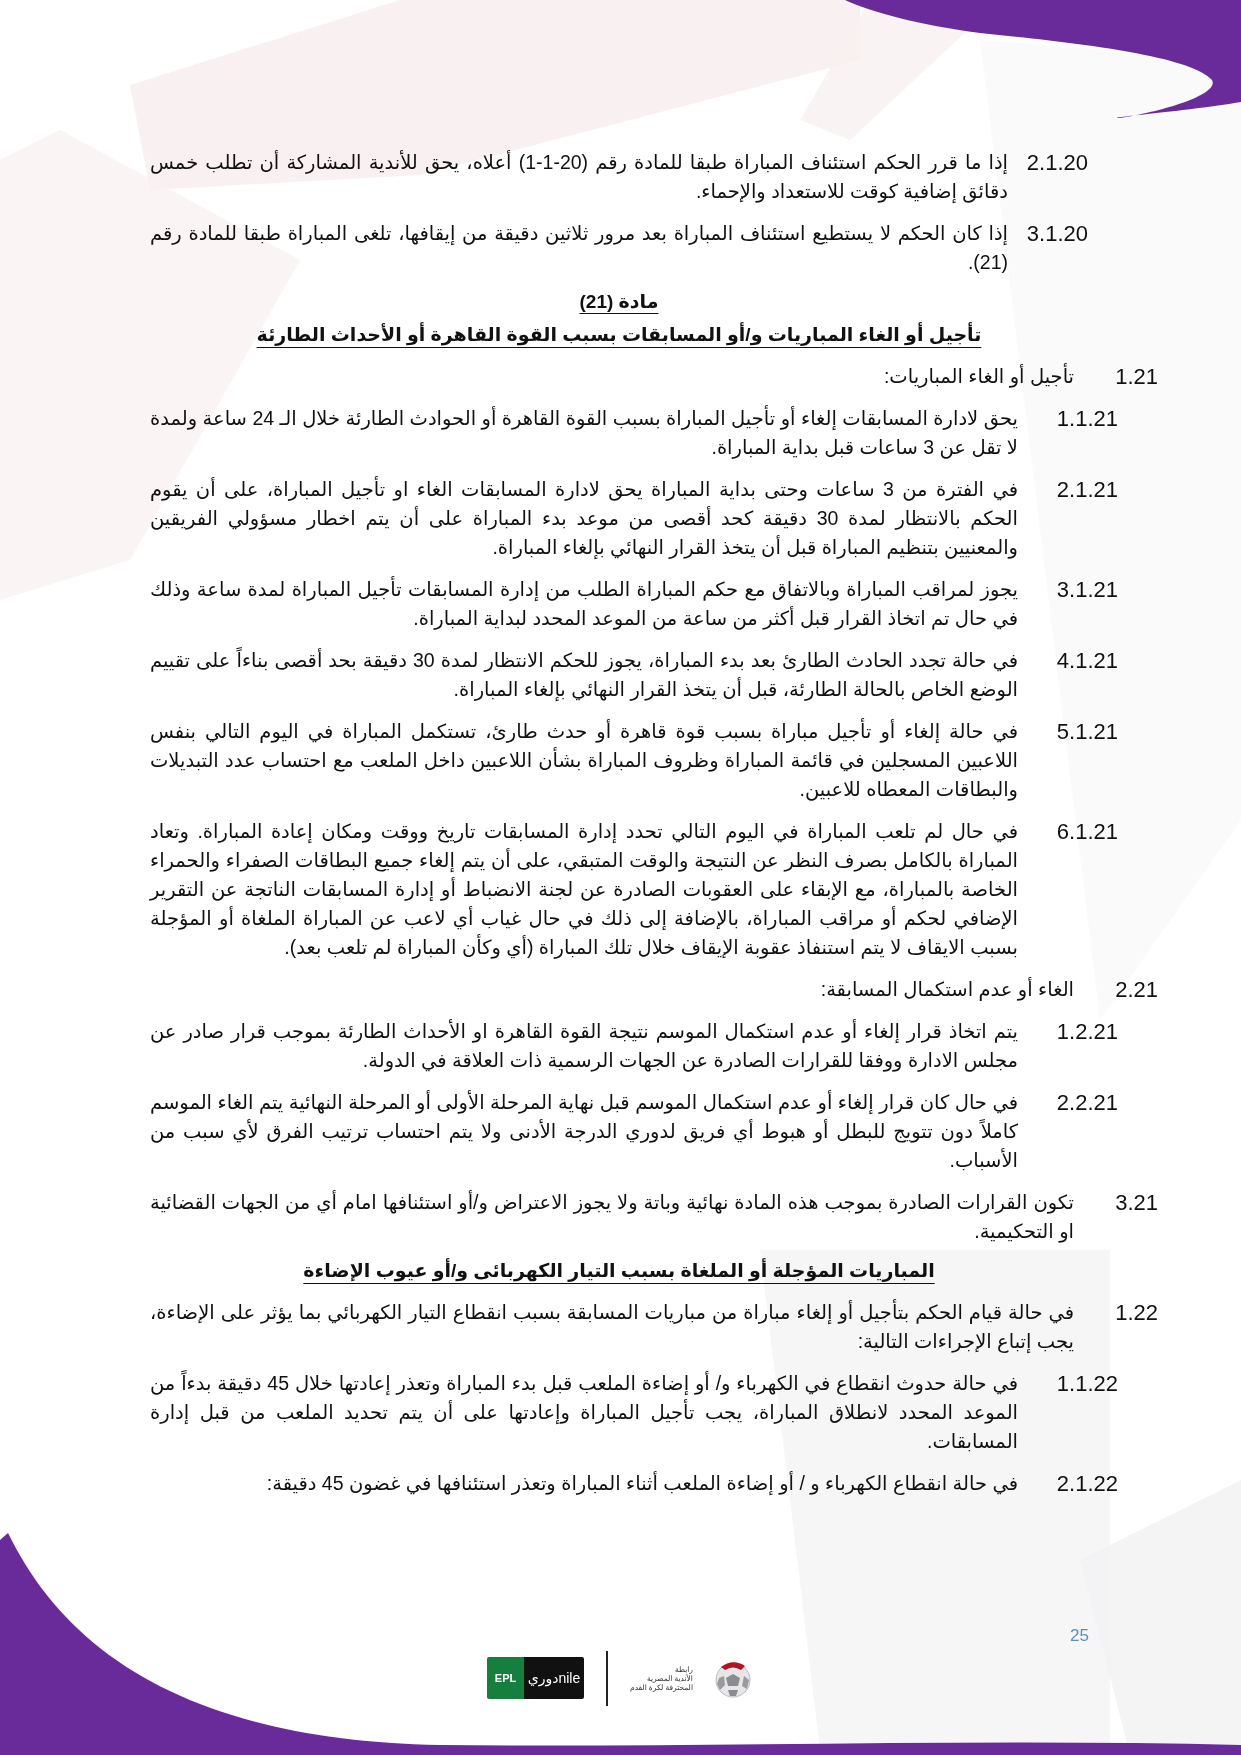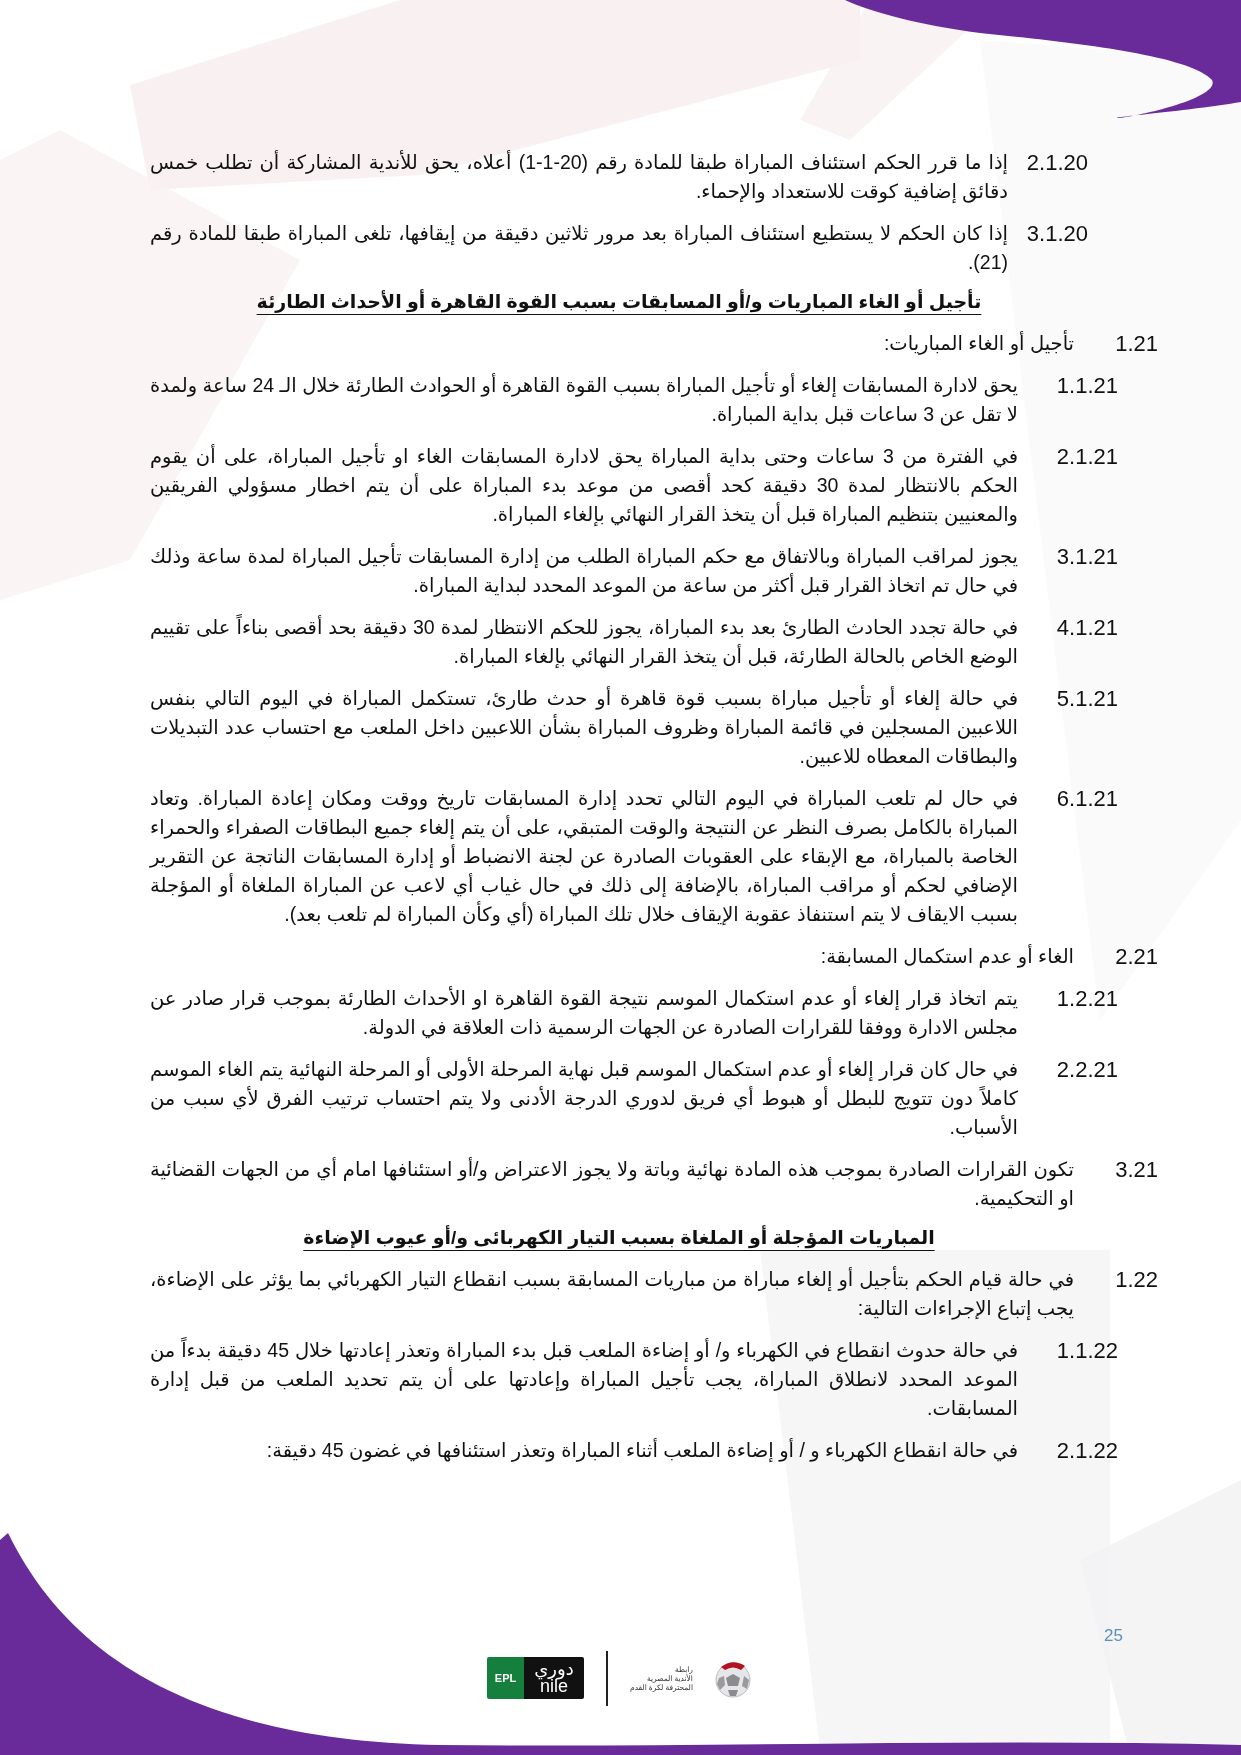--- a/index.html
+++ b/index.html
@@ -25,31 +25,31 @@
   .lvl0 .num { width: 80px; margin-left: 0; }
   .heading-art {
     text-align: center; font-weight: bold; font-size: 19px;
     text-decoration: underline; text-underline-offset: 5px; margin: 4px 0 10px;
   }
   .heading-title {
     text-align: center; font-weight: bold; font-size: 19px;
     text-decoration: underline; text-underline-offset: 6px; margin: 0 0 16px;
   }
   .page-num {
-    position: absolute; left: 1104px; top: 1626px; font-size: 17px; color: #5b8fb9;
+    position: absolute; left: 1070px; top: 1626px; font-size: 17px; color: #5b8fb9;
     z-index: 2;
   }
   .footer-logos {
     position: absolute; left: 487px; top: 1648px; width: 270px; height: 60px; z-index: 2;
     display: flex; align-items: center; direction: ltr;
   }
   .epl-box { width: 37px; height: 42px; background: #15803d; color: #fff; font-weight: bold; font-size: 11px;
     display: flex; align-items: center; justify-content: center; border-radius: 2px 0 0 2px; }
-  .nile-box { width: 60px; height: 42px; background: #111; color: #fff; font-size: 18px; line-height: 17px;
-    display: flex; flex-direction: column; align-items: center; justify-content: center; border-radius: 0 2px 2px 0; }
+  .nile-box { width: 60px; height: 42px; background: #111; color: #fff; font-size: 14px; line-height: 17px;
+    display: flex; align-items: center; justify-content: center; border-radius: 0 2px 2px 0; }
   .divider { width: 2px; height: 55px; background: #222; margin: 0 22px; }
   .assoc { display: flex; align-items: center; }
   .assoc-text { font-size: 7.5px; line-height: 9px; color: #333; text-align: right; direction: rtl; margin-right: 18px; }
 </style>
 </head>
 <body>
 
 <svg class="bg" width="1241" height="1755" viewBox="0 0 1241 1755">
 
   <polygon points="130,85 400,0 860,0 860,60 420,175 150,190" fill="#f8eeee" opacity="0.85"></polygon>
@@ -71,20 +71,21 @@
 
   <div class="item lvl0">
     <span class="num">2.1.20</span>
     <span class="txt">إذا ما قرر الحكم استئناف المباراة طبقا للمادة رقم (20-1-1) أعلاه، يحق للأندية المشاركة أن تطلب خمس دقائق إضافية كوقت للاستعداد والإحماء.</span>
   </div>
   <div class="item lvl0">
     <span class="num">3.1.20</span>
     <span class="txt">إذا كان الحكم لا يستطيع استئناف المباراة بعد مرور ثلاثين دقيقة من إيقافها، تلغى المباراة طبقا للمادة رقم (21).</span>
   </div>
 
+  <div class="heading-art">مادة (21)</div>
   <div class="heading-title">تأجيل أو الغاء المباريات و/أو المسابقات بسبب القوة القاهرة أو الأحداث الطارئة</div>
 
   <div class="item lvl1" style="margin-right:-70px">
     <span class="num">1.21</span>
     <span class="txt">تأجيل أو الغاء المباريات:</span>
   </div>
   <div class="item lvl2" style="margin-right:-30px">
     <span class="num">1.1.21</span>
     <span class="txt">يحق لادارة المسابقات إلغاء أو تأجيل المباراة بسبب القوة القاهرة أو الحوادث الطارئة خلال الـ 24 ساعة ولمدة لا تقل عن 3 ساعات قبل بداية المباراة.</span>
   </div>

